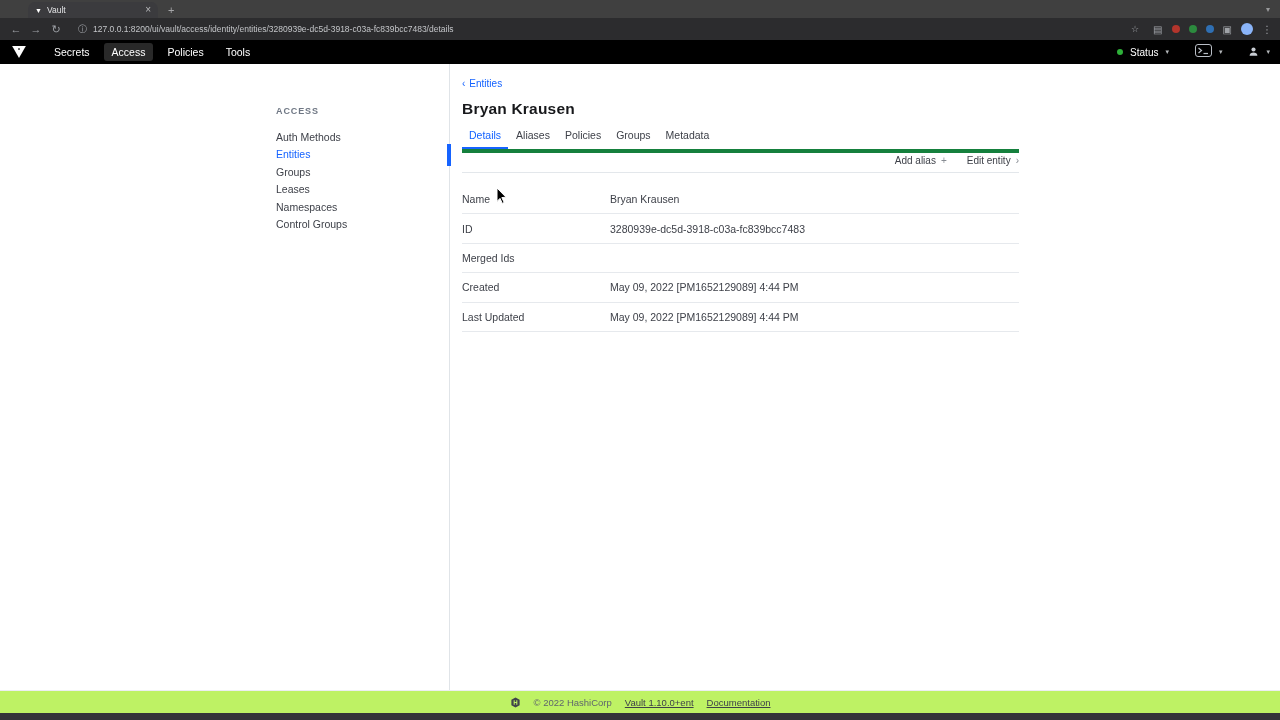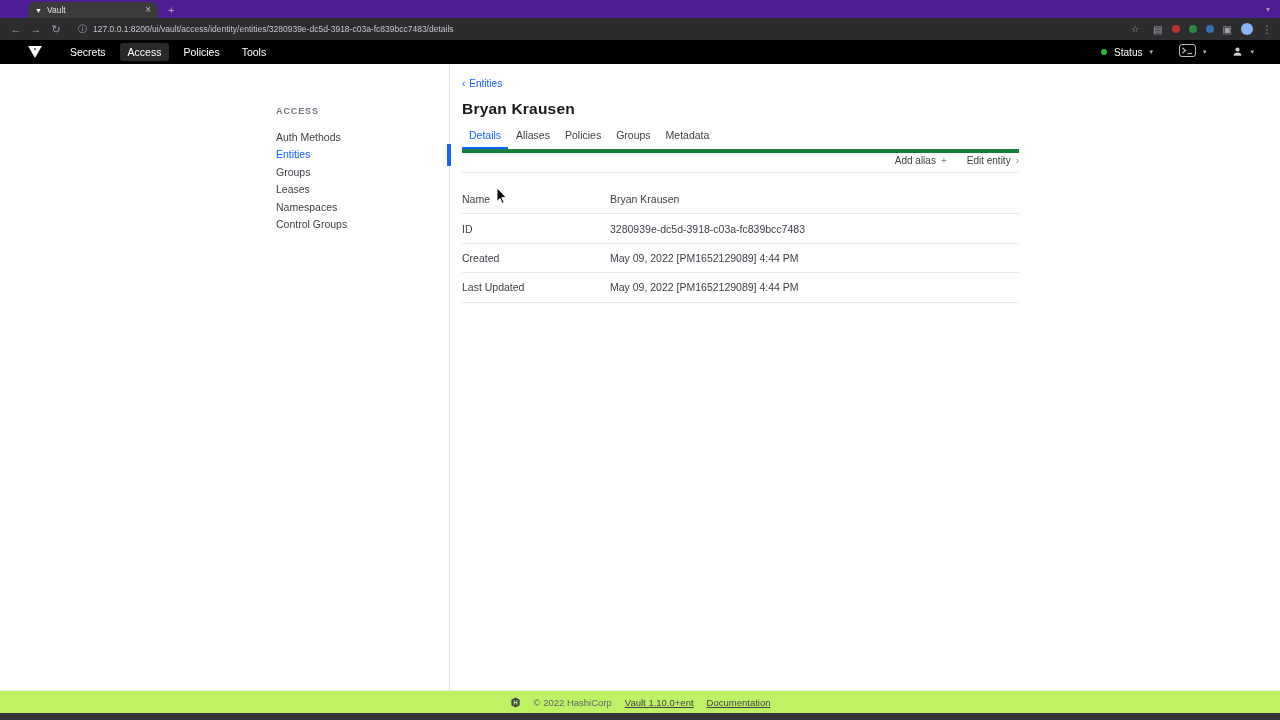--- a/index.html
+++ b/index.html
@@ -7,21 +7,21 @@
   .screen {
     position: relative; width: 1280px; height: 720px;
     background: #ffffff; overflow: hidden;
     font-family: "Liberation Sans", sans-serif;
     -webkit-font-smoothing: antialiased;
   }
 
   
   .tabstrip {
     position: absolute; top: 0; left: 0; right: 0; height: 18px;
-    background: #4c1d95; display: flex; align-items: flex-end;
+    background: #404040; display: flex; align-items: flex-end;
   }
   .tab {
     margin-left: 28px; width: 130px; height: 16px; background: #3b3b3e;
     border-radius: 7px 7px 0 0; display: flex; align-items: center;
     padding: 0 7px; gap: 5px; color: #e3e4e6; font-size: 8.5px;
   }
   .tab-favicon { color: #ffffff; font-size: 7px; line-height: 7px; }
   .tab-title { flex: 1; white-space: nowrap; overflow: hidden; }
   .tab-close { color: #b8b9bb; font-size: 10px; line-height: 10px; }
   .newtab { color: #a6a7a9; font-size: 11px; margin: 0 0 2px 10px; }
@@ -42,21 +42,21 @@
   .ext-red { background: #b3352c; }
   .ext-green { background: #2c8a3e; }
   .ext-blue { background: #2f6fb3; }
   .avatar { width: 12px; height: 12px; border-radius: 50%; background: #8ab4f8; display: inline-block; }
   .kebab { font-size: 10px; color: #9fa2a7; }
 
   
   .vault-header {
     position: absolute; top: 40px; left: 0; right: 0; height: 24px;
     background: #000000; display: flex; align-items: center;
-    padding: 0 26px; color: #ffffff;
+    padding: 0 10px; color: #ffffff;
   }
   .v-logo { margin: 0 20px 0 2px; display: flex; align-items: center; }
   .v-nav { display: flex; gap: 6px; font-size: 10.5px; }
   .v-nav-item { padding: 3px 8px; border-radius: 3px; color: #ffffff; white-space: nowrap; }
   .v-nav-item.active { background: rgba(255,255,255,0.16); }
   .header-right { margin-left: auto; display: flex; align-items: center; gap: 7px; }
   .status-dot { width: 6px; height: 6px; border-radius: 50%; background: #2eb039; }
   .status-label { font-size: 10px; }
   .chev { font-size: 7px; color: #b3b6ba; }
   .hdr-gap { width: 12px; }
@@ -225,20 +225,24 @@
       <div class="rows">
         <div class="row">
           <span class="row-label">Name</span>
           <span class="row-value">Bryan Krausen</span>
         </div>
         <div class="row">
           <span class="row-label">ID</span>
           <span class="row-value">3280939e-dc5d-3918-c03a-fc839bcc7483</span>
         </div>
         <div class="row">
+          <span class="row-label">Merged Ids</span>
+          <span class="row-value"></span>
+        </div>
+        <div class="row">
           <span class="row-label">Created</span>
           <span class="row-value">May 09, 2022 [PM1652129089] 4:44 PM</span>
         </div>
         <div class="row">
           <span class="row-label">Last Updated</span>
           <span class="row-value">May 09, 2022 [PM1652129089] 4:44 PM</span>
         </div>
       </div>
 
     </main>

